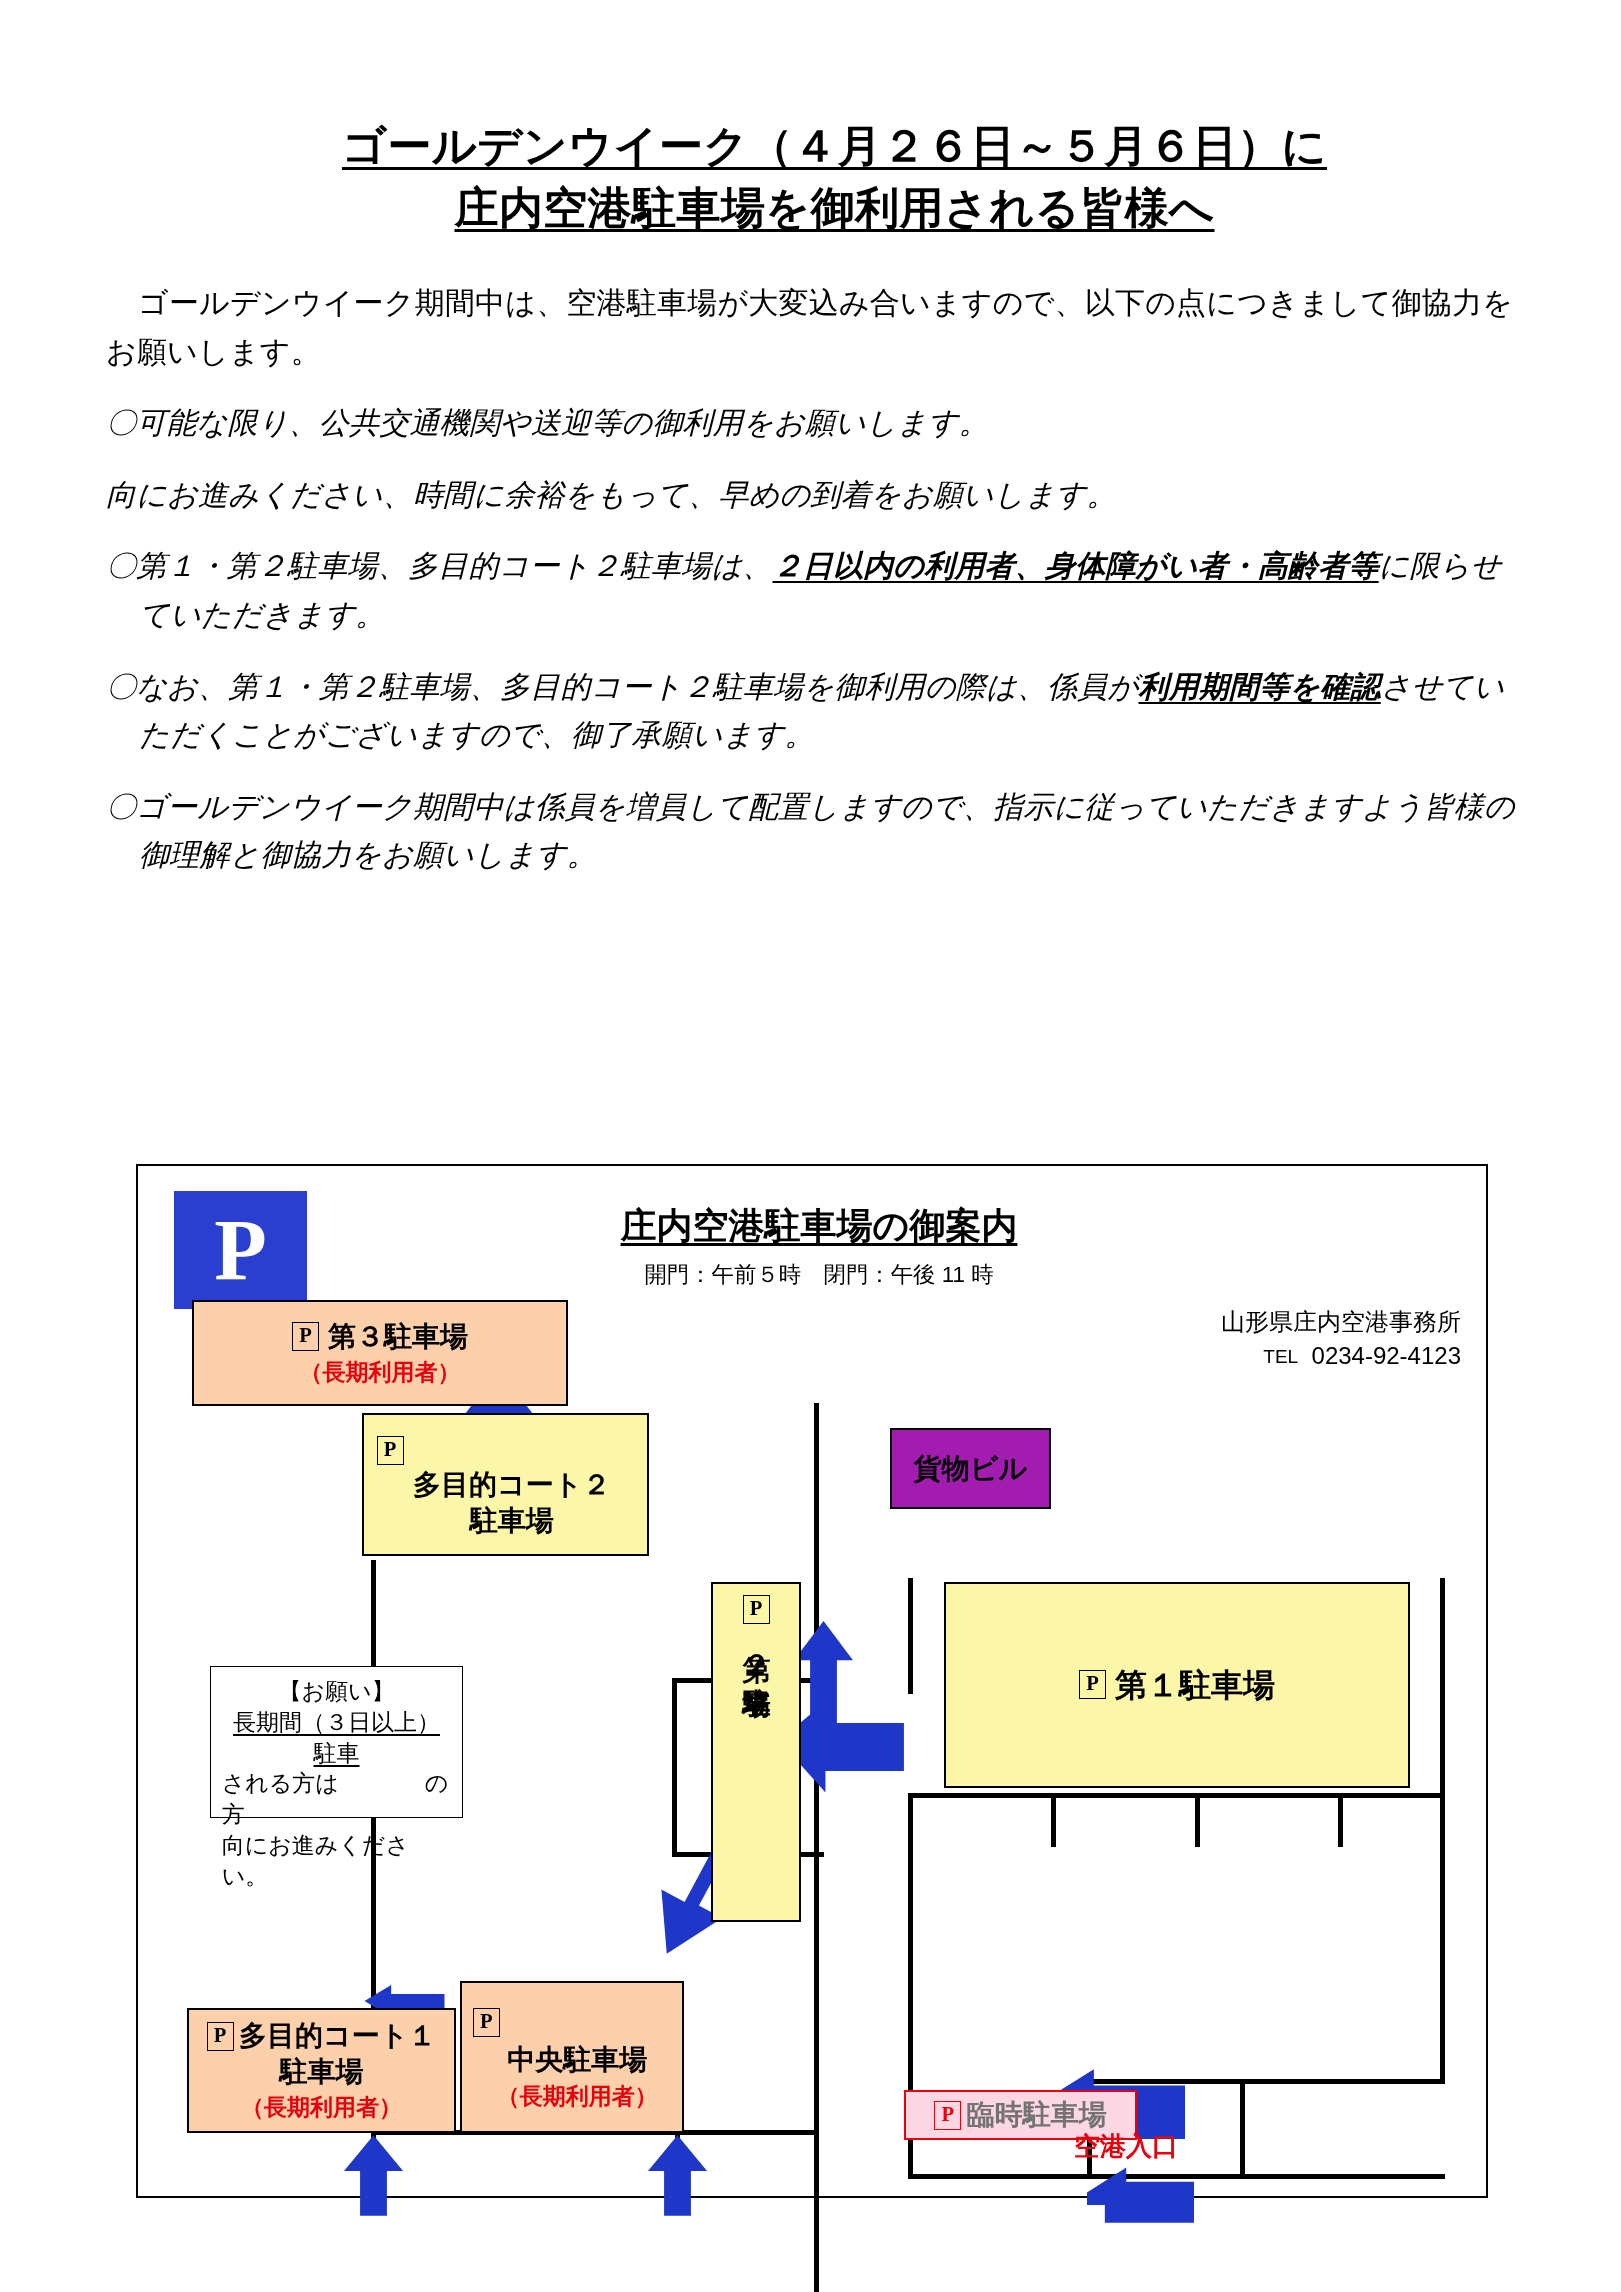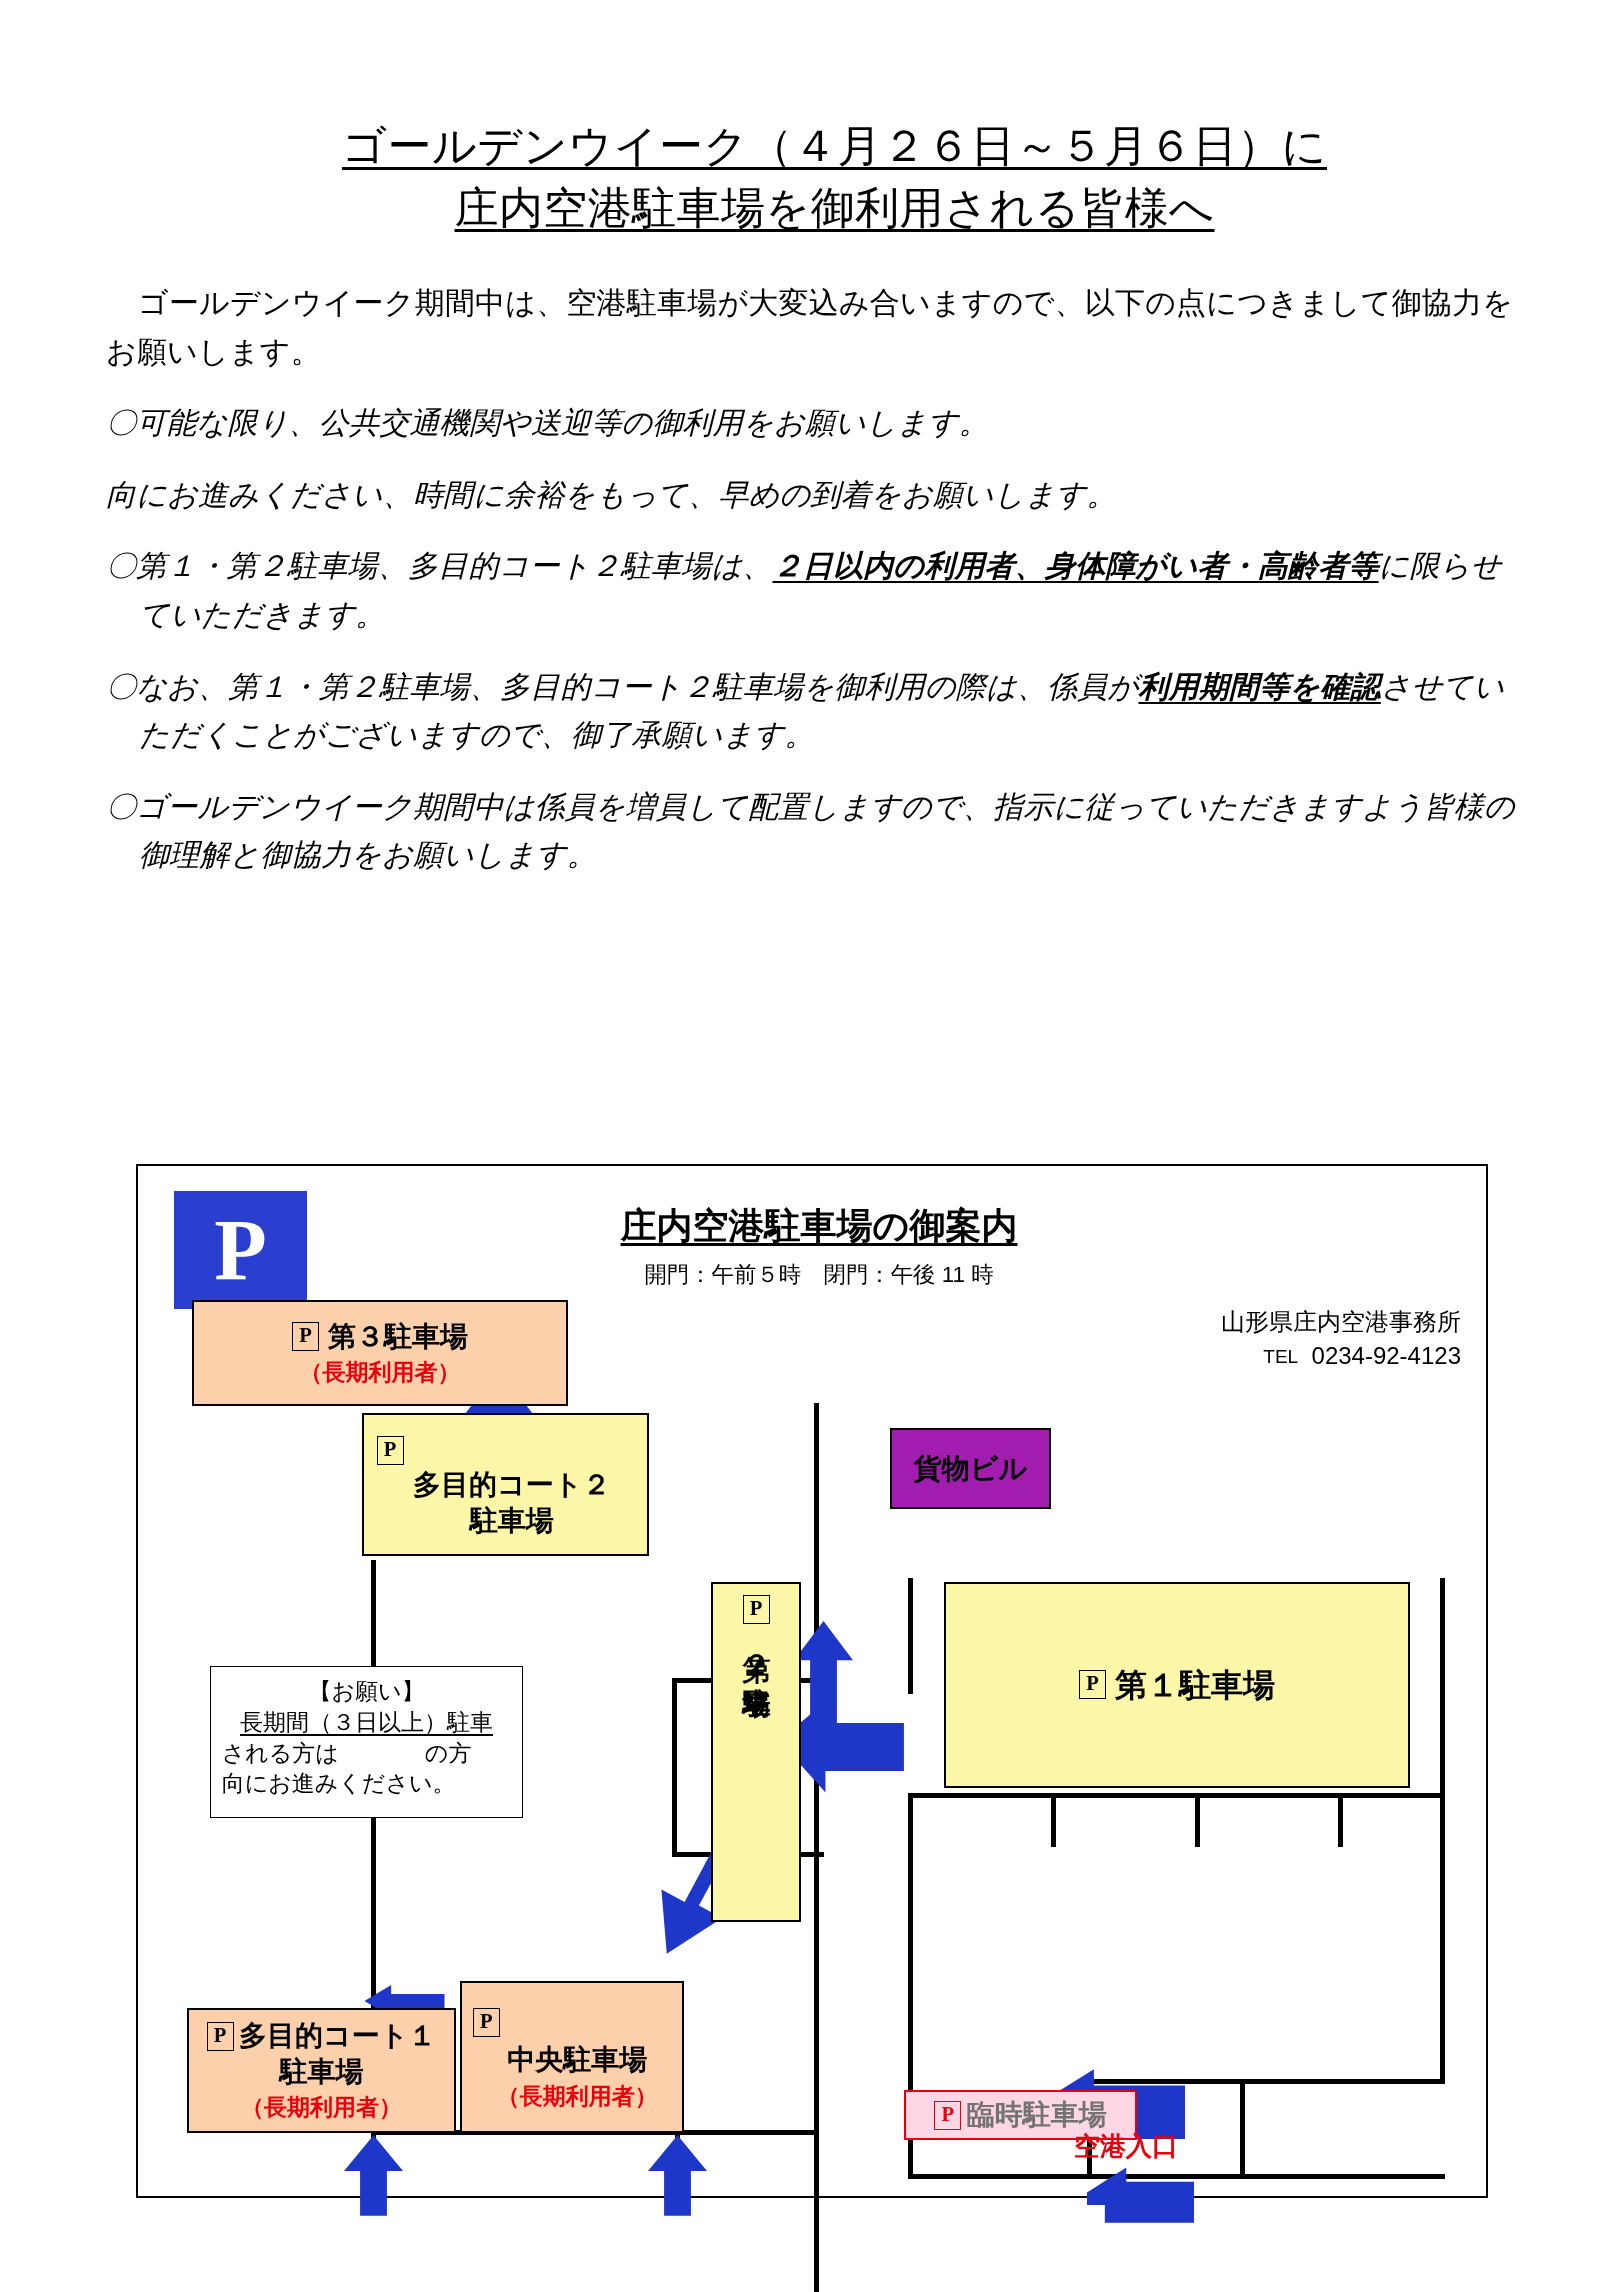--- a/index.html
+++ b/index.html
@@ -22,21 +22,21 @@
     height: 2293px;
   }
 
   
   .title-block {
     text-align: center;
     padding-top: 115px;
   }
   .title-line {
     font-size: 44px;
-    font-weight: normal;
+    font-weight: bold;
     line-height: 1.42;
     letter-spacing: 0.4px;
     display: inline-block;
     text-decoration: underline;
     text-underline-offset: 6.3px;
     text-decoration-thickness: 2.7px;
     margin-left: 48px;
   }
 
   
@@ -326,21 +326,21 @@
         <span class="sub" style="align-self:center;">（長期利用者）</span>
       </div>
 
       <div class="abs lot pink" style="left:766px; top:924px; width:233px; height:50px; flex-direction:row;">
         <span class="pmark" style="border-color:#e8000d; color:#e8000d; margin-right:5.4px;">P</span>
         <span class="name" style="color:#737373;">臨時駐車場</span>
       </div>
 
       <div class="abs entrance" style="left:936px; top:963px;">空港入口</div>
 
-      <div class="abs note" style="left:72px; top:500px; width:313px; height:152px;">
+      <div class="abs note" style="left:72px; top:500px; width:253px; height:152px;">
         <div class="c">【お願い】</div>
         <div class="c"><u>長期間（３日以上）駐車</u></div>
         <div><span>される方は</span><span style="display:inline-block;width:86px;"></span><span>の方</span></div>
         <div>向にお進みください。</div>
       </div>
 
     </div>
   </div>
 
 </div>

